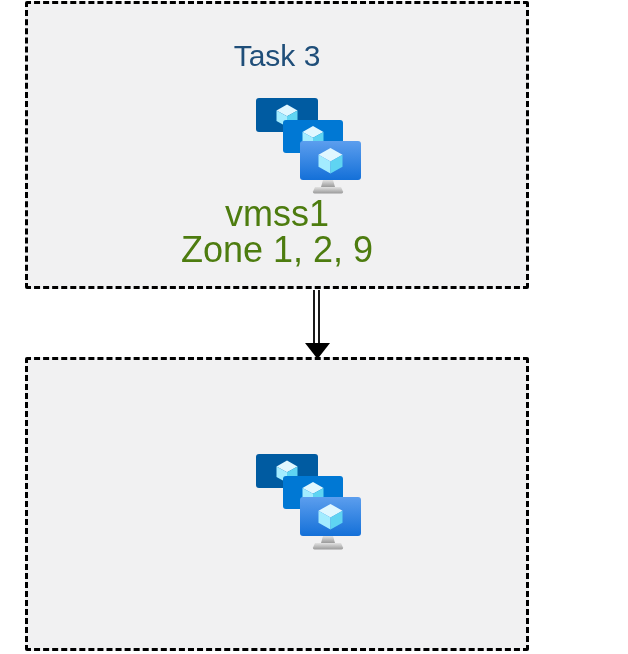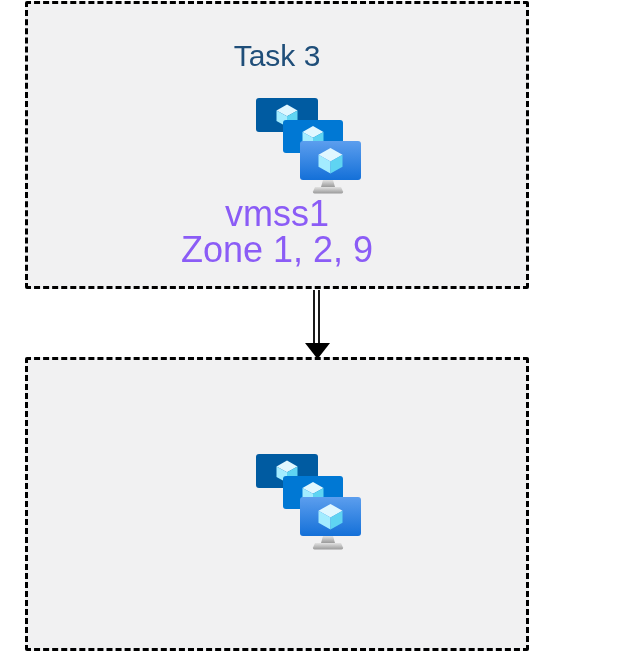--- a/index.html
+++ b/index.html
@@ -26,21 +26,21 @@
     color: #1F4E79;
   }
   .vmss-icon {
     position: absolute; left: 228px; top: 94px;
     width: 105px; height: 96px;
   }
   .task-lines {
     position: absolute; left: 0; right: 0;
     text-align: center;
     font-size: 36px; line-height: 36px;
-    color: #8b5cf6;
+    color: #4d7c0f;
   }
   #task3-box .task-lines { top: 192px; }
   #task4-box .task-lines { top: 214px; }
   .connector {
     position: absolute; left: 304px; top: 290px;
     width: 27px; height: 69px;
   }
 </style>
 </head>
 <body>

